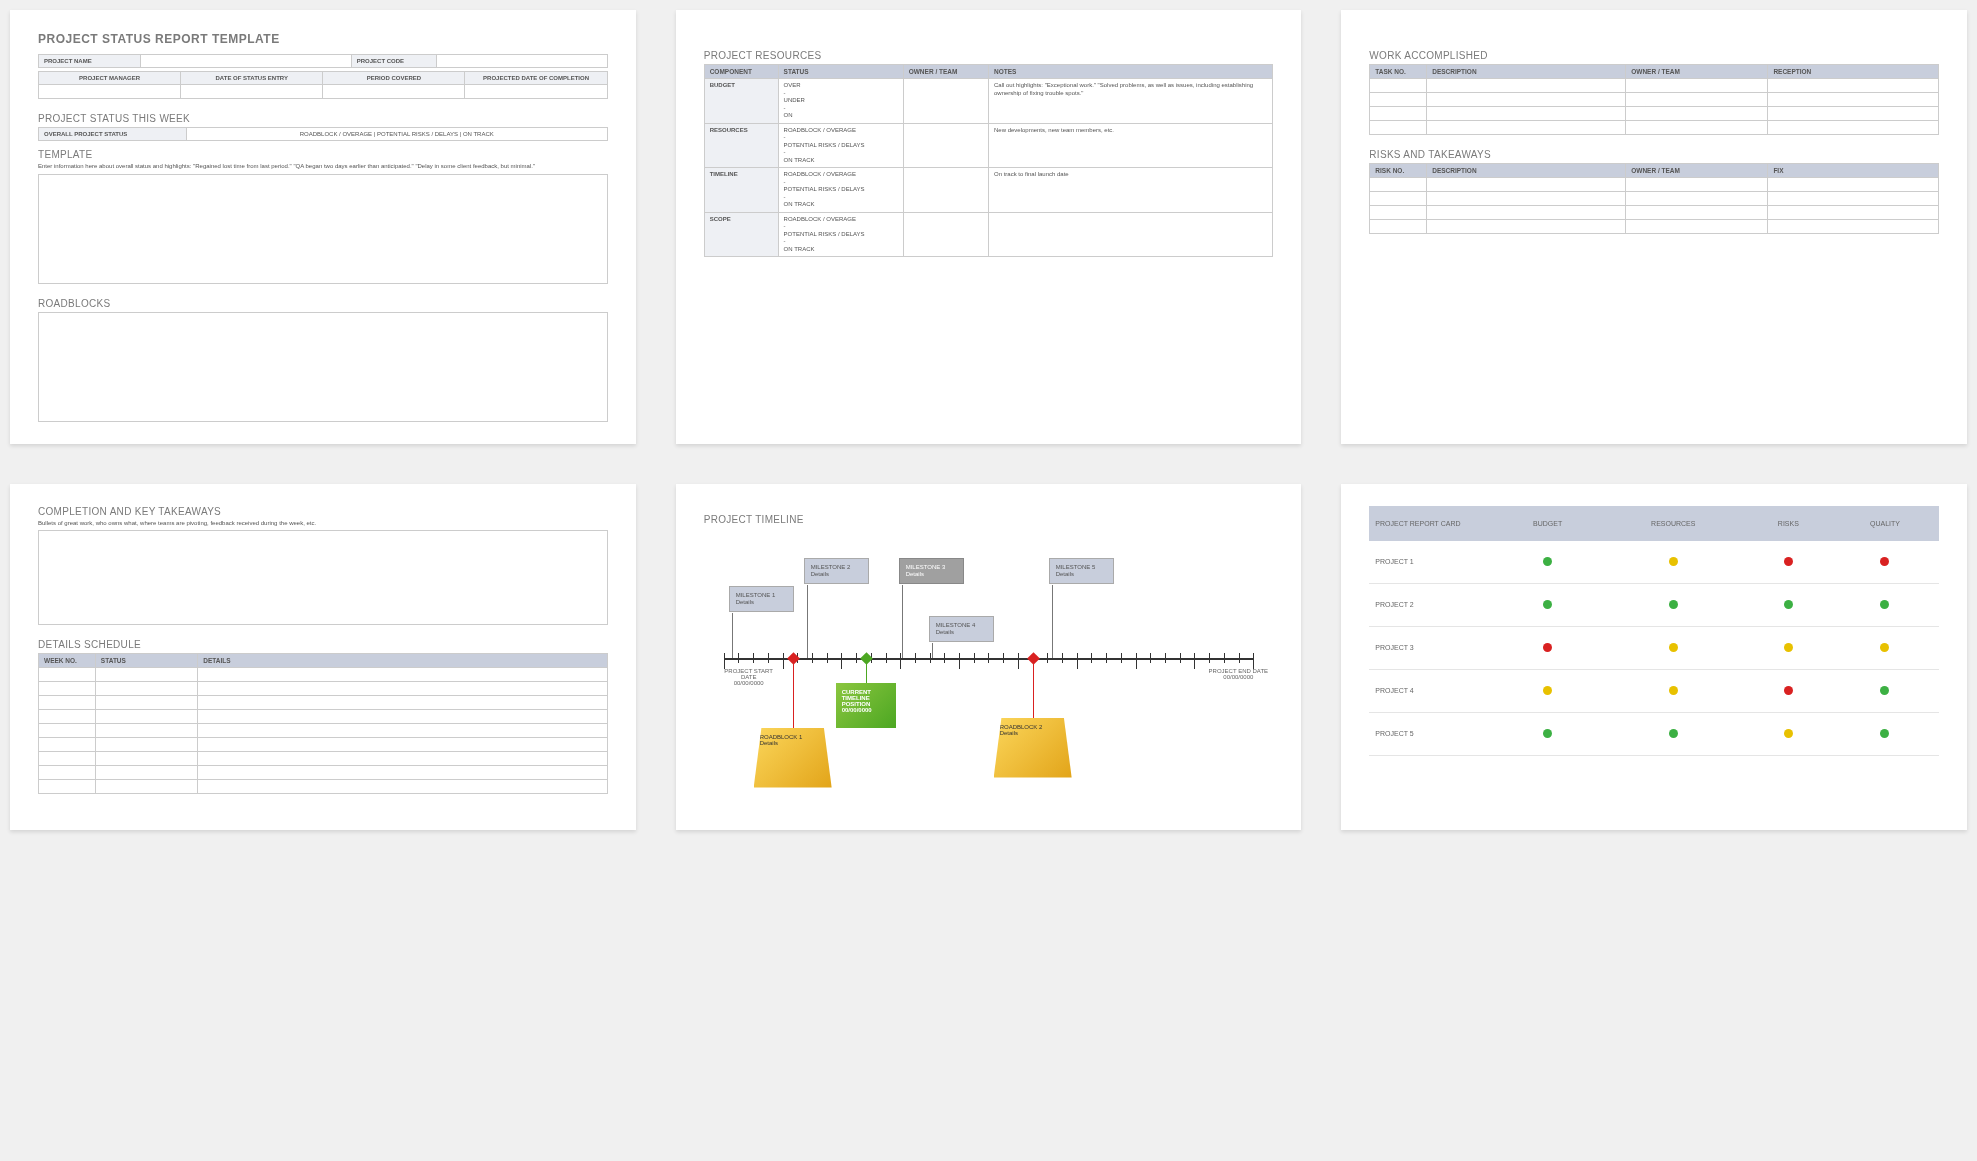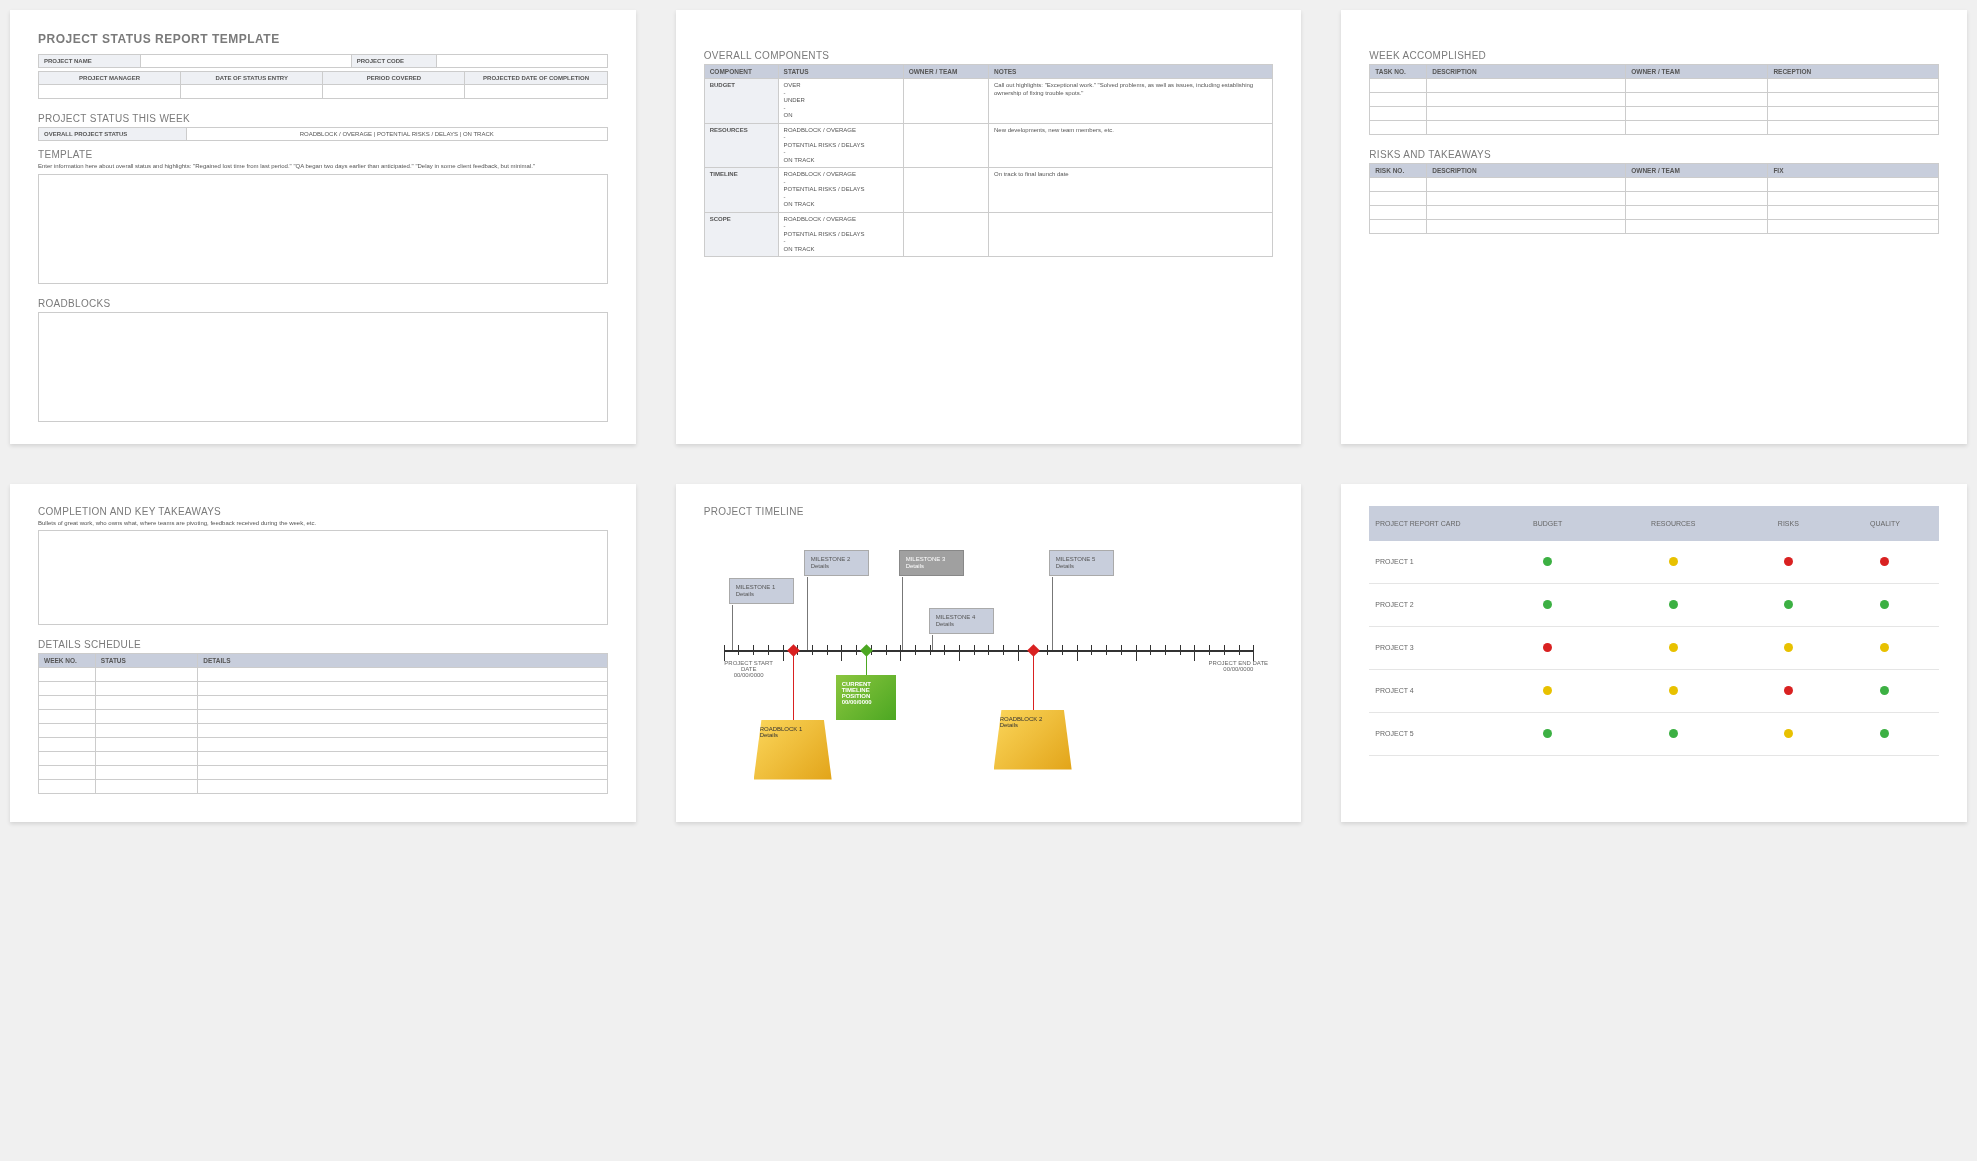--- a/index.html
+++ b/index.html
@@ -82,21 +82,21 @@
   </tbody>
       </table>
   <h2 style="margin-top:8px">TEMPLATE</h2>
   <div class="tiny">Enter information here about overall status and highlights: "Regained lost time from last period." "QA began two days earlier than anticipated." "Delay in some client feedback, but minimal."</div>
   <div class="big-empty"></div>
   <h2>ROADBLOCKS</h2>
   <div class="big-empty"></div>
 </div>
 
 <div class="page short" style="padding-top:40px">
-  <h2 style="margin-top:0">OVERALL COMPONENTS</h2>
+  <h2 style="margin-top:0">PROJECT RESOURCES</h2>
   <table>
     <tbody>
           <tr id="p2head">
             <th style="width: 13%;">COMPONENT</th>
             <th style="width: 22%;">STATUS</th>
             <th style="width: 15%;">OWNER / TEAM</th>
             <th>NOTES</th>
           </tr>
     </tbody>
         <tbody id="p2body">
@@ -138,21 +138,21 @@
 -
 ON TRACK</td>
   <td></td>
   <td class="tiny"></td>
           </tr>
         </tbody>
   </table>
 </div>
 
 <div class="page short" style="padding-top:40px">
-  <h2 style="margin-top:0">WEEK ACCOMPLISHED</h2>
+  <h2 style="margin-top:0">WORK ACCOMPLISHED</h2>
   <table>
     <tbody>
           <tr id="p3wh">
             <th style="width: 10%;">TASK NO.</th>
             <th style="width: 35%;">DESCRIPTION</th>
             <th style="width: 25%;">OWNER / TEAM</th>
             <th>RECEPTION</th>
           </tr>
     </tbody>
         <tbody id="p3wb">
@@ -278,21 +278,21 @@
           <tr>
             <td>&nbsp;</td>
             <td>&nbsp;</td>
             <td>&nbsp;</td>
           </tr>
         </tbody>
   </table>
 </div>
 
 <div class="page tall">
-  <h2 style="margin-top:0">PROJECT TIMELINE</h2>
+  <h2 style="margin-top:8px">PROJECT TIMELINE</h2>
   <div class="tl-wrap">
     <div class="tl-axis" id="axis">
           <div class="tick d" style="left: 0%;"></div>
           <div class="tick" style="left: 2.77778%;"></div>
           <div class="tick" style="left: 5.55556%;"></div>
           <div class="tick" style="left: 8.33333%;"></div>
           <div class="tick d" style="left: 11.1111%;"></div>
           <div class="tick" style="left: 13.8889%;"></div>
           <div class="tick" style="left: 16.6667%;"></div>
           <div class="tick" style="left: 19.4444%;"></div>

